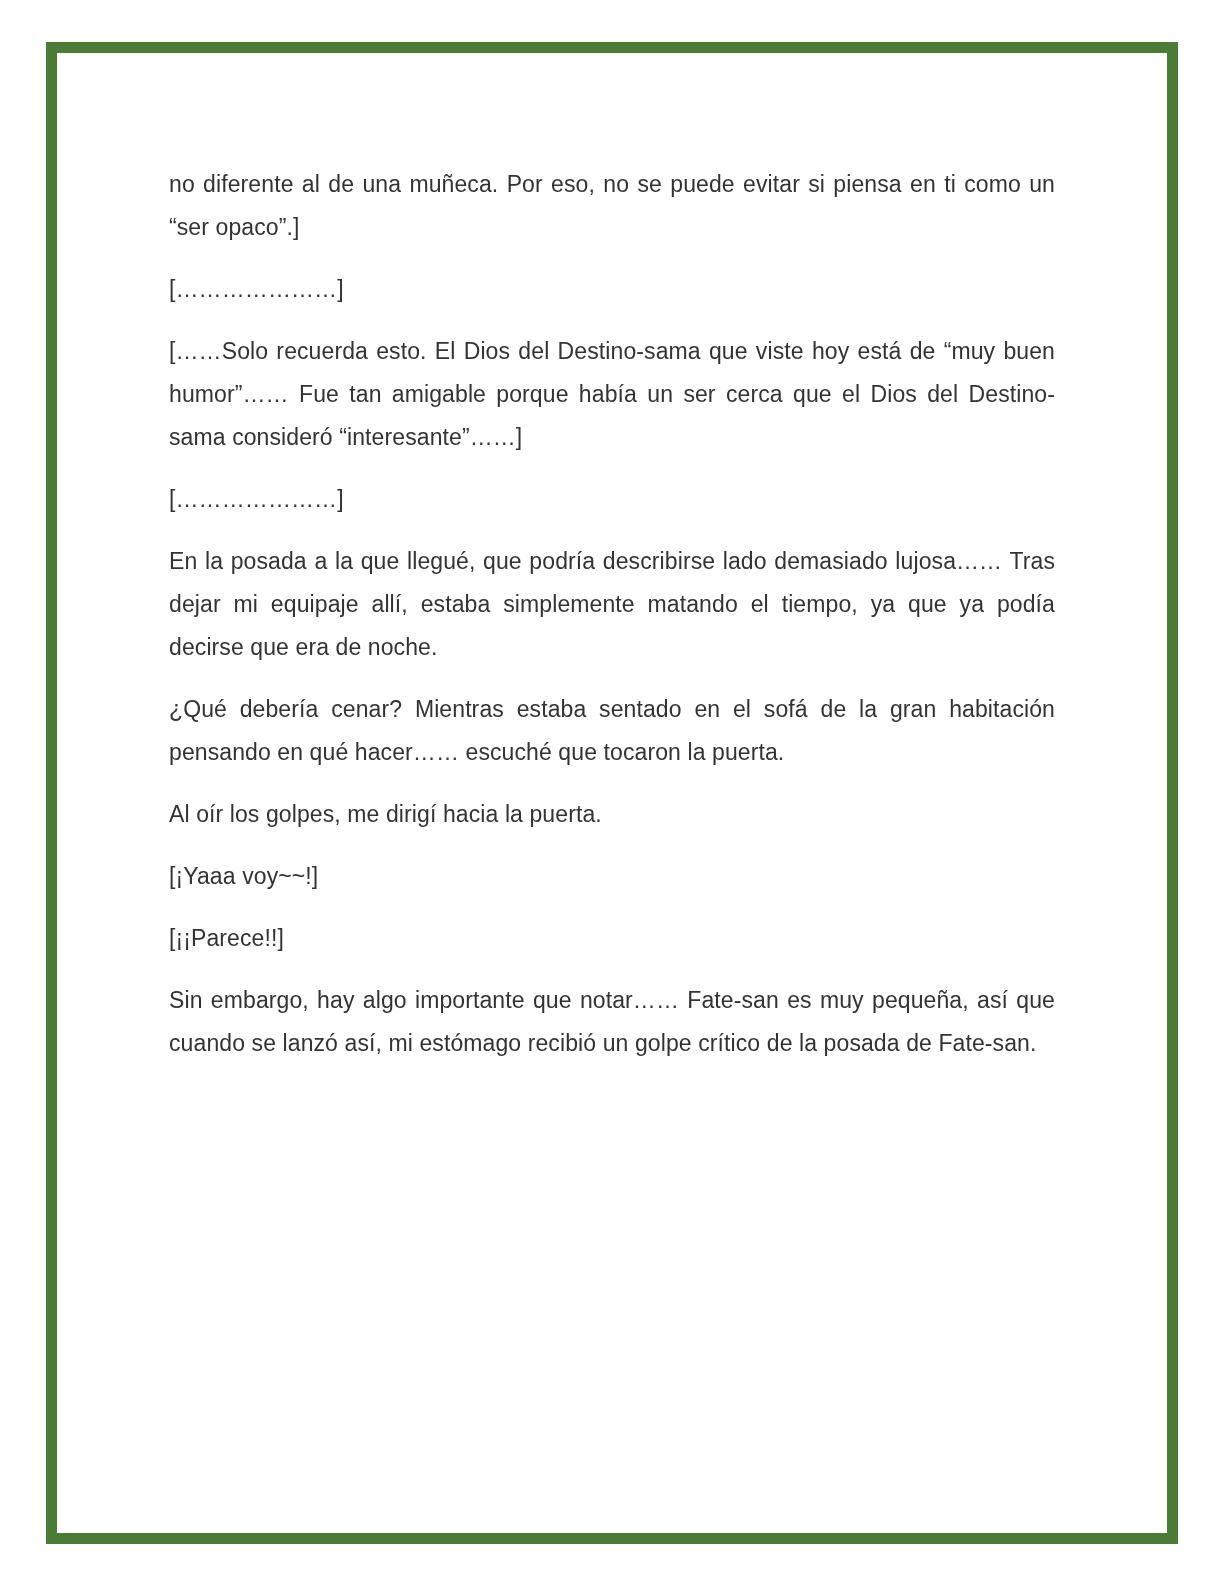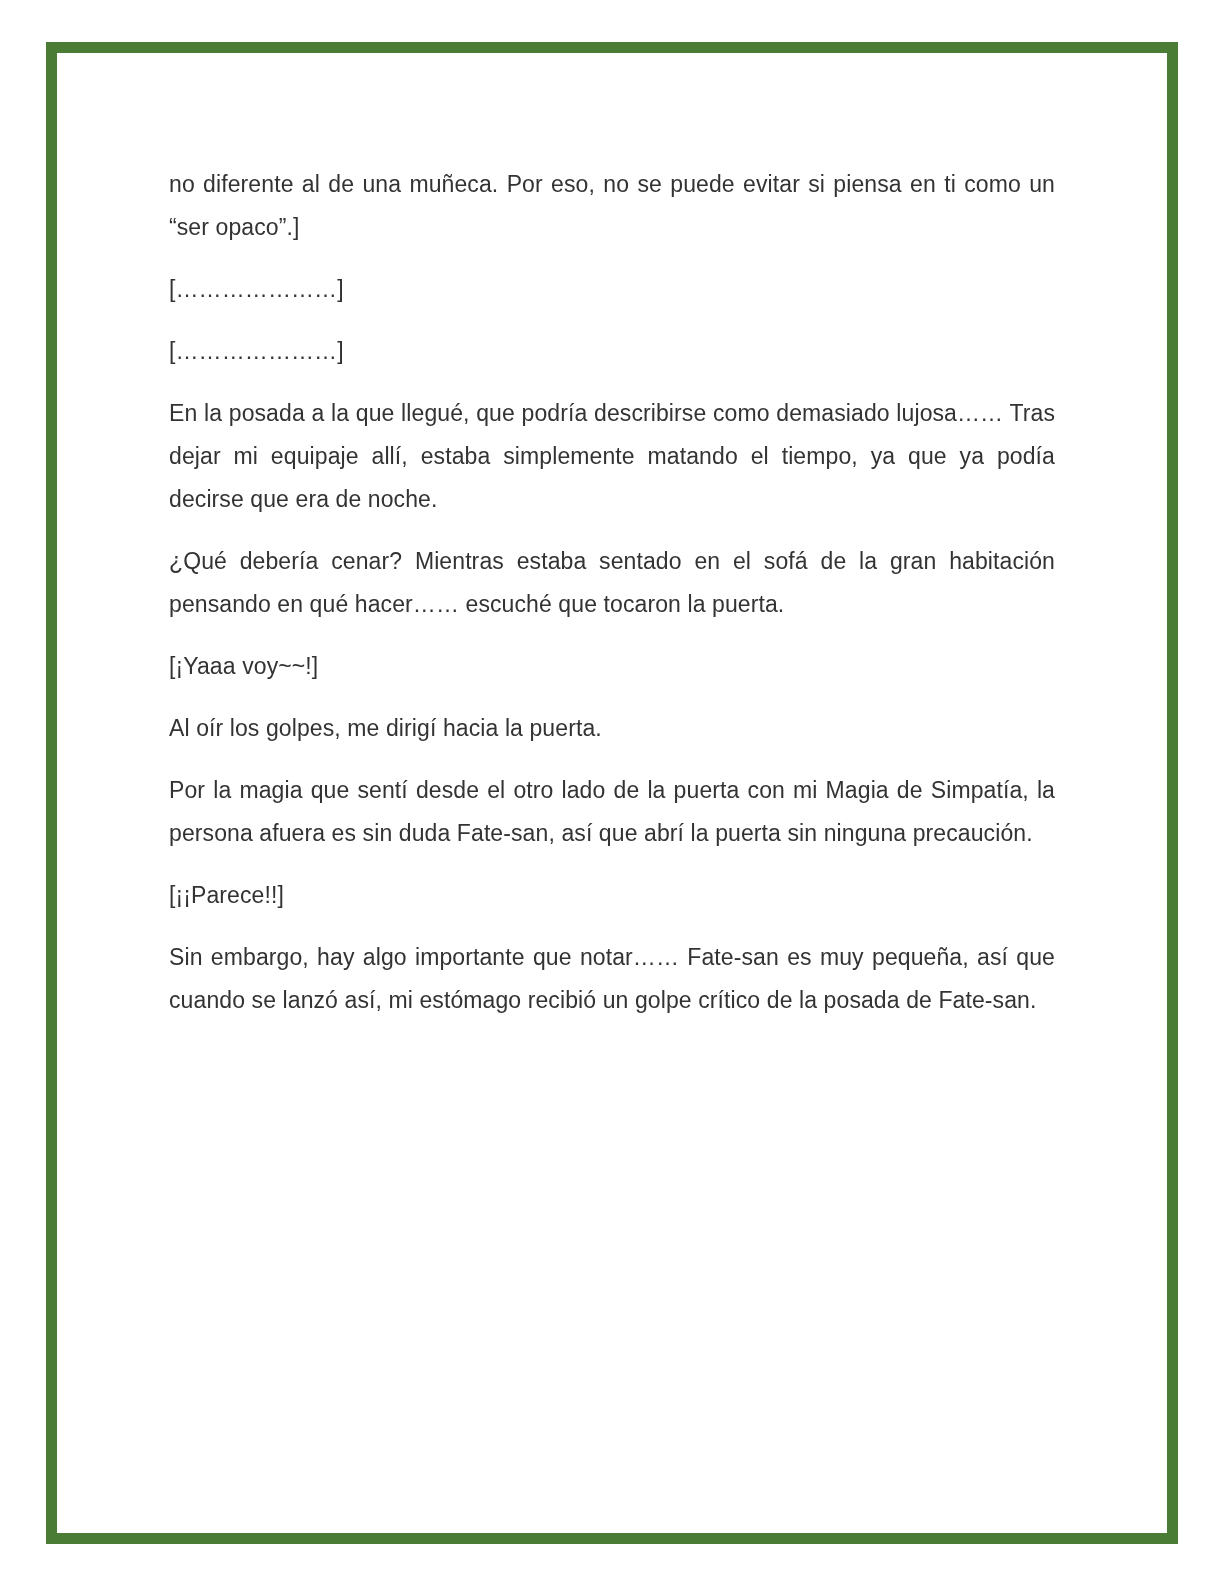--- a/index.html
+++ b/index.html
@@ -39,22 +39,22 @@
     letter-spacing: 0.1px;
   }
 </style>
 </head>
 <body>
 
 <div class="page-frame">
   <div class="content">
     <p>no diferente al de una muñeca. Por eso, no se puede evitar si piensa en ti como un “ser opaco”.]</p>
     <p>[…………………]</p>
+    <p>[……Solo recuerda esto. El Dios del Destino-sama que viste hoy está de “muy buen humor”…… Fue tan amigable porque había un ser cerca que el Dios del Destino-sama consideró “interesante”……]</p>
     <p>[…………………]</p>
-    <p>En la posada a la que llegué, que podría describirse como demasiado lujosa…… Tras dejar mi equipaje allí, estaba simplemente matando el tiempo, ya que ya podía decirse que era de noche.</p>
+    <p>En la posada a la que llegué, que podría describirse lado demasiado lujosa…… Tras dejar mi equipaje allí, estaba simplemente matando el tiempo, ya que ya podía decirse que era de noche.</p>
     <p>¿Qué debería cenar? Mientras estaba sentado en el sofá de la gran habitación pensando en qué hacer…… escuché que tocaron la puerta.</p>
+    <p>Al oír los golpes, me dirigí hacia la puerta.</p>
     <p>[¡Yaaa voy~~!]</p>
-    <p>Al oír los golpes, me dirigí hacia la puerta.</p>
-    <p>Por la magia que sentí desde el otro lado de la puerta con mi Magia de Simpatía, la persona afuera es sin duda Fate-san, así que abrí la puerta sin ninguna precaución.</p>
     <p>[¡¡Parece!!]</p>
     <p>Sin embargo, hay algo importante que notar…… Fate-san es muy pequeña, así que cuando se lanzó así, mi estómago recibió un golpe crítico de la posada de Fate-san.</p>
   </div>
 </div>
 
 </body></html>

